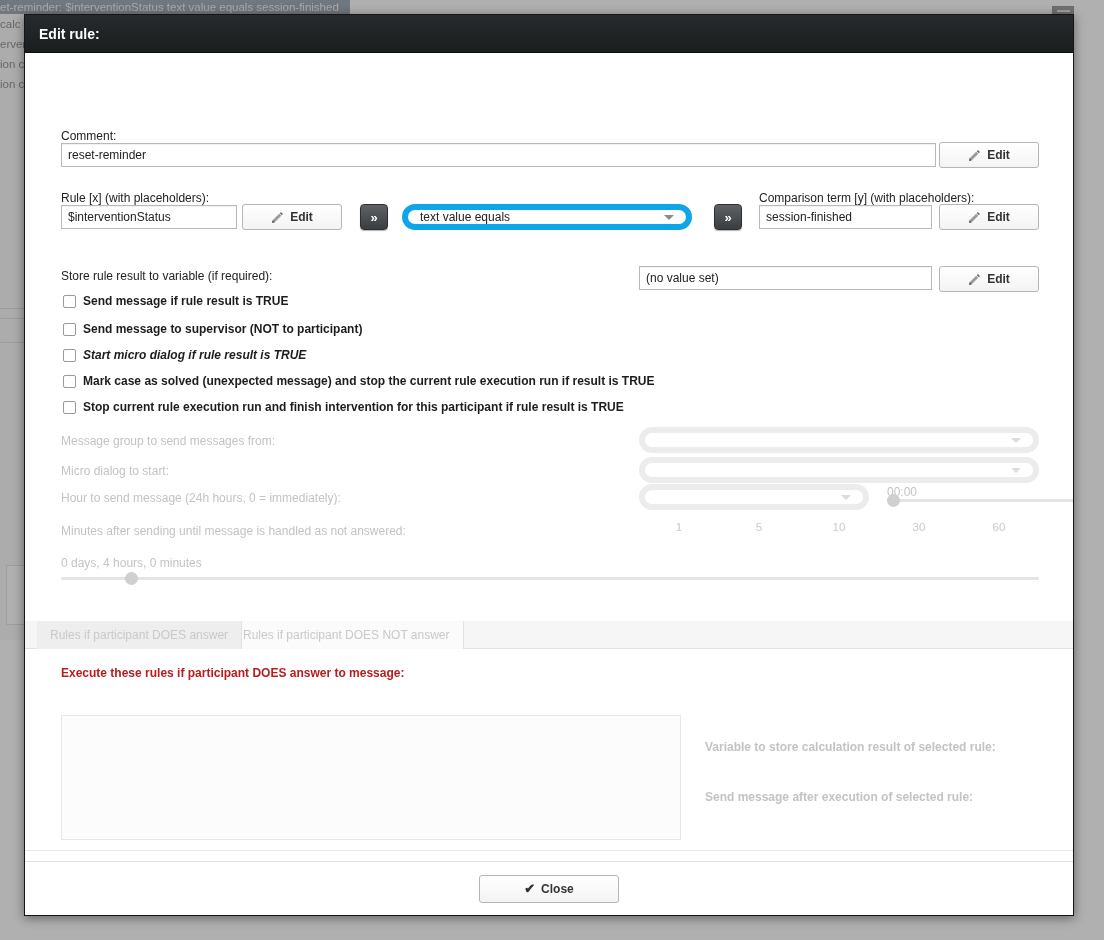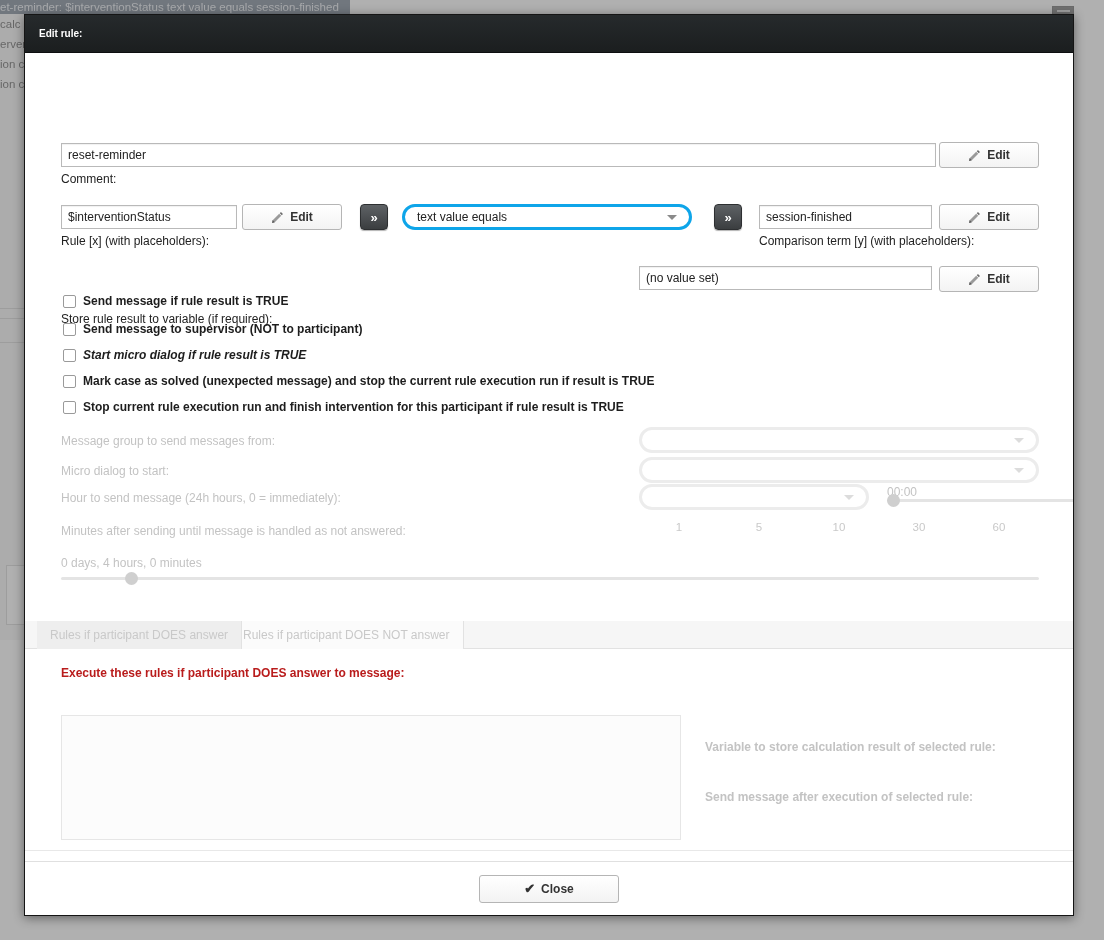--- a/index.html
+++ b/index.html
@@ -72,28 +72,28 @@
     border: 1px solid #151515;
     display: flex; flex-direction: column;
   }
   .modal-header {
     height: 38px; flex: 0 0 38px;
     background: linear-gradient(#262a2c, #1b1e1f);
     border-bottom: 1px solid #0d0f10;
     display: flex; align-items: center;
     padding: 0 14px;
   }
-  .modal-title { color: #fff; font-weight: bold; font-size: 10px; }
+  .modal-title { color: #fff; font-weight: bold; font-size: 14px; }
 
   .modal-body {
     flex: 1 1 auto; position: relative; overflow: hidden; background: #fff;
   }
 
   
-  .lbl { font-size: 12px; color: #222; margin-top: 43px; }
+  .lbl { font-size: 12px; color: #222; }
   .lbl-dis { font-size: 12px; color: #c3c3c3; }
 
   .txtbox {
     border: 1px solid #b9b9b9; background: #fff; height: 24px;
     font-size: 12px; color: #222; padding: 0 6px;
     display: flex; align-items: center;
     box-shadow: inset 0 1px 1px rgba(0,0,0,0.06);
   }
   .btn {
     height: 26px; border: 1px solid #b5b5b5; border-radius: 3px;
@@ -109,21 +109,21 @@
   .arrbtn {
     width: 28px; height: 26px; border-radius: 4px;
     background: linear-gradient(#5e6265, #3b3e40);
     border: 1px solid #2d2f31;
     color: #fff; font-size: 13px; font-weight: bold;
     display: flex; align-items: center; justify-content: center;
     cursor: pointer; box-shadow: 0 1px 1px rgba(0,0,0,0.3);
   }
 
   .select {
-    height: 26px; border: 3px solid #0ea5e9; border-radius: 13px;
+    height: 26px; border: 6px solid #0ea5e9; border-radius: 13px;
     background: #fff; font-size: 12px; color: #222;
     display: flex; align-items: center; padding: 0 12px;
     position: relative; cursor: pointer;
   }
   .select.dis { border-color: #ececec; color: #d4d4d4; }
   .caret {
     position: absolute; right: 12px; top: 50%; margin-top: -2px;
     width: 0; height: 0;
     border-left: 5px solid transparent; border-right: 5px solid transparent;
     border-top: 5px solid #8a8a8a;

